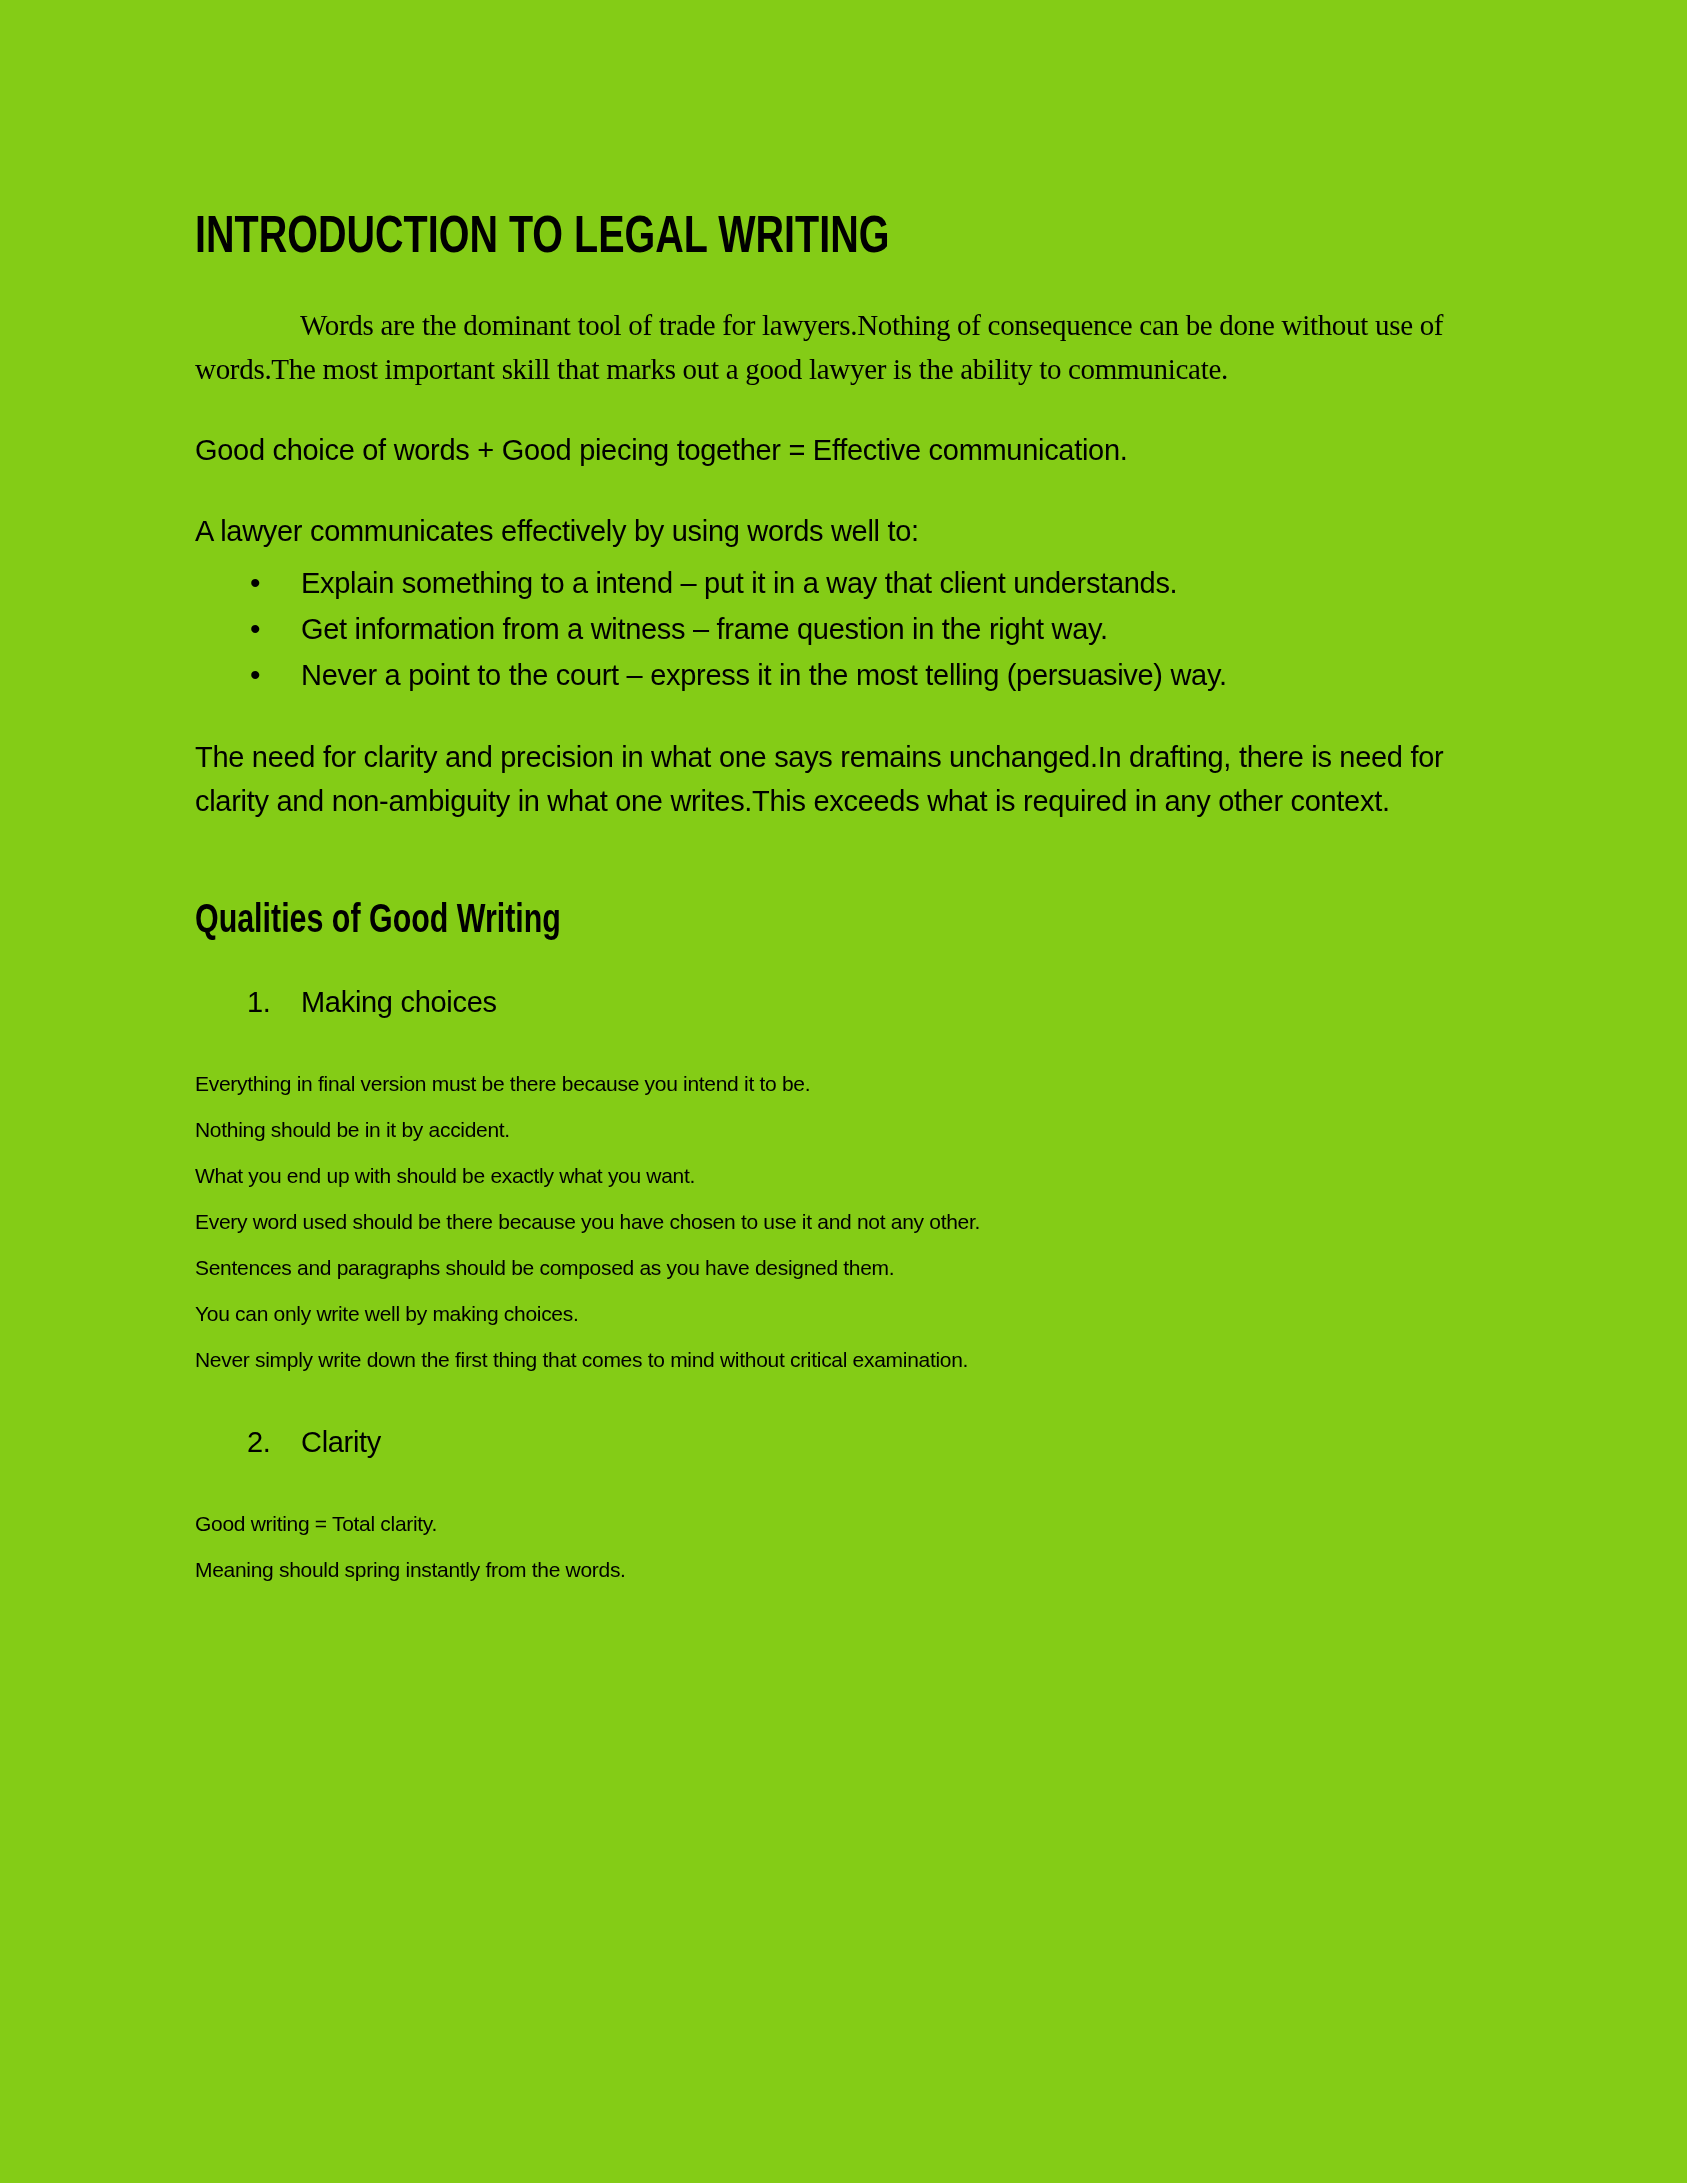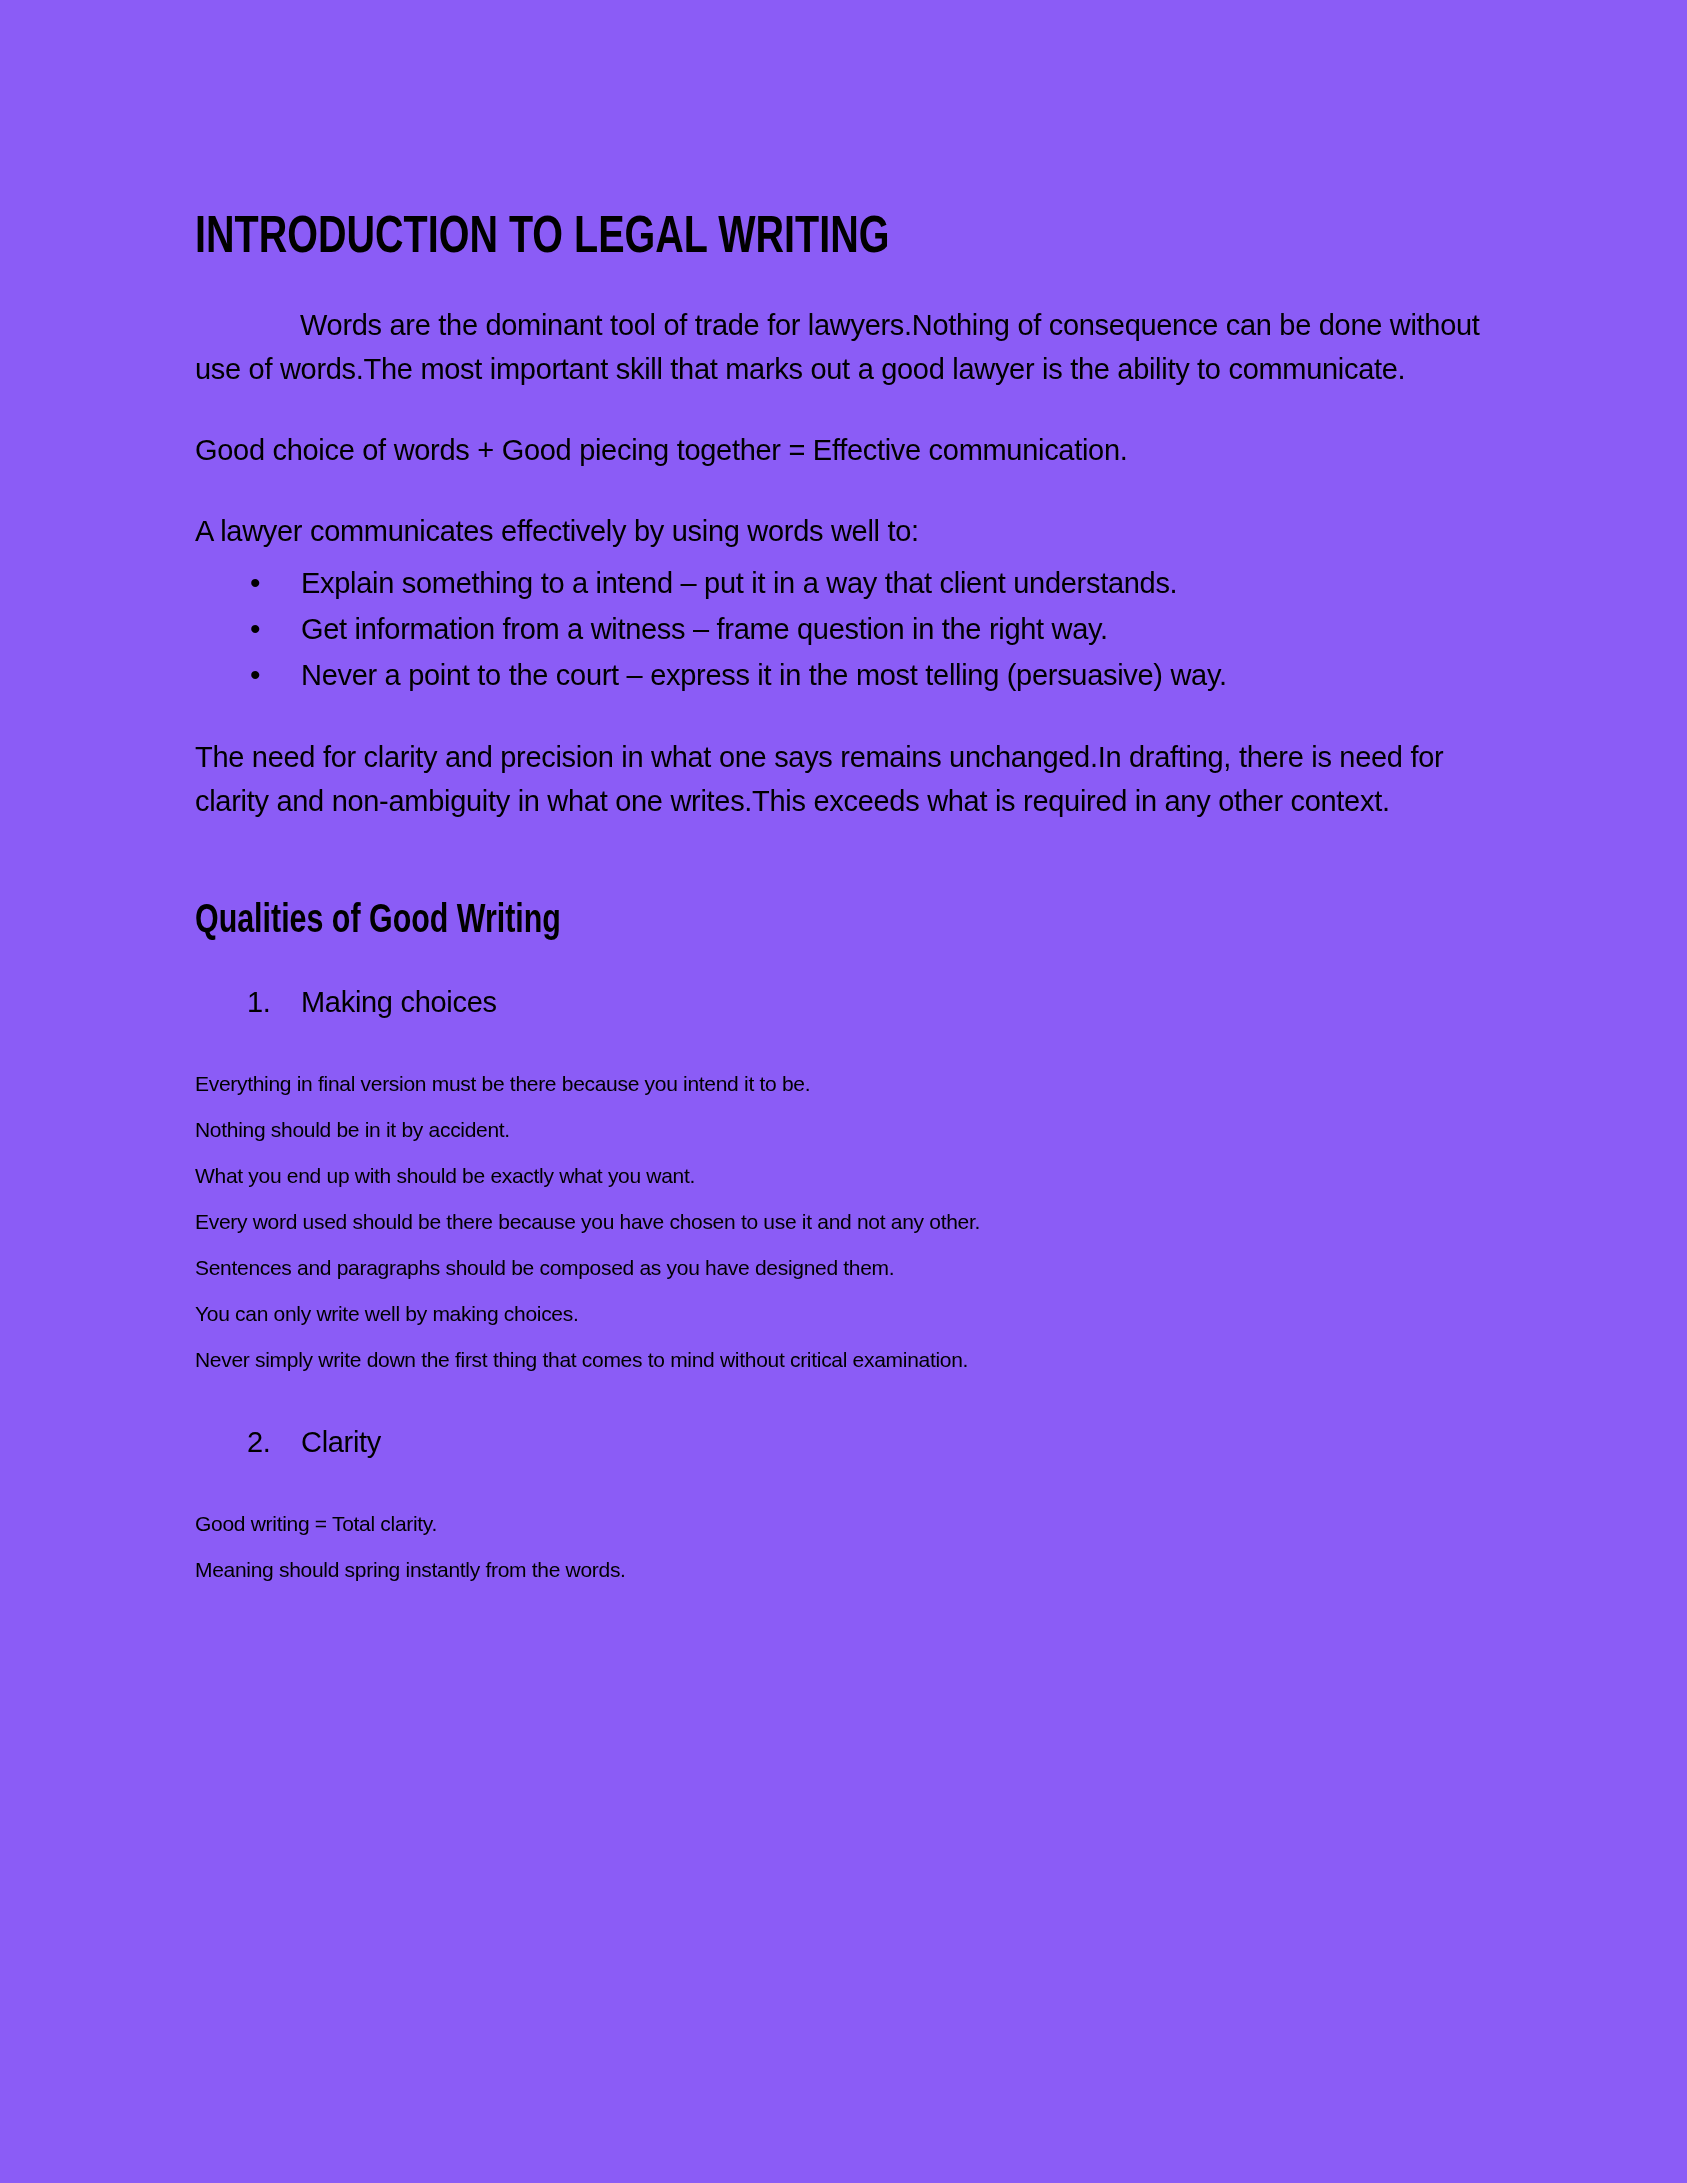--- a/index.html
+++ b/index.html
@@ -9,21 +9,21 @@
     height: 2183px;
     position: relative;
     font-family: "Liberation Sans", "DejaVu Sans", sans-serif;
     color: #000000;
   }
   .page {
     position: absolute;
     left: 0; top: 0;
     width: 1687px;
     height: 2183px;
-    background: #8b5cf6;
+    background: #84cc16;
     overflow: hidden;
   }
   .content {
     position: absolute;
     left: 195px;
     top: 202px;
     width: 1323px;
   }
   .doc-title {
     font-size: 52px;
@@ -33,21 +33,21 @@
     transform: scaleX(0.76);
     transform-origin: left center;
     margin-bottom: 37px;
   }
   p.body-par {
     font-size: 29px;
     line-height: 44px;
     letter-spacing: -0.3px;
     margin-bottom: 37px;
   }
-  p.first-indent { text-indent: 105px; }
+  p.first-indent { text-indent: 105px; font-family: Liberation Serif, serif; }
   p.no-after { margin-bottom: 7px; }
   .bullet-list { margin-bottom: 37px; }
   .bullet-row {
     display: flex;
     padding-left: 55px;
     font-size: 29px;
     line-height: 46px;
     letter-spacing: -0.3px;
   }
   .bullet-marker {

